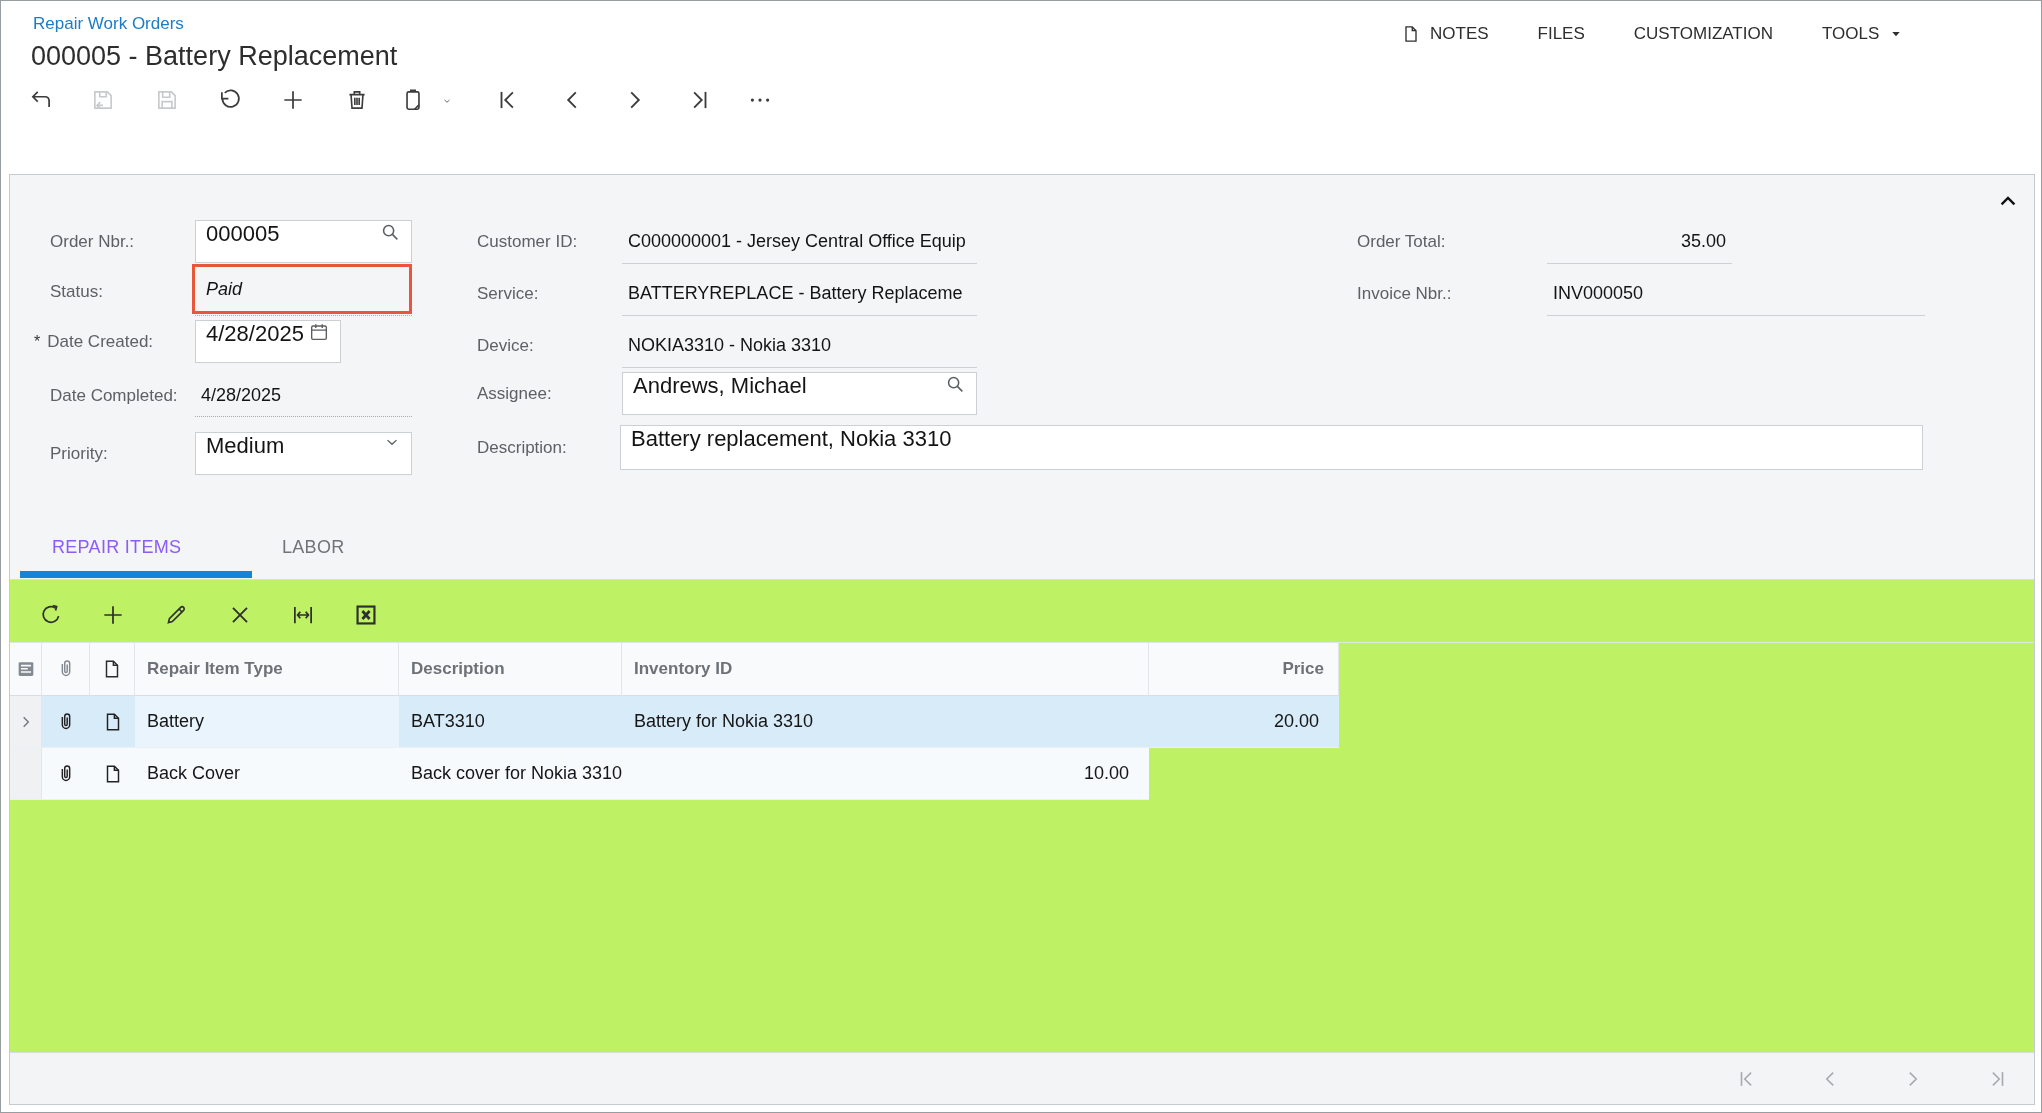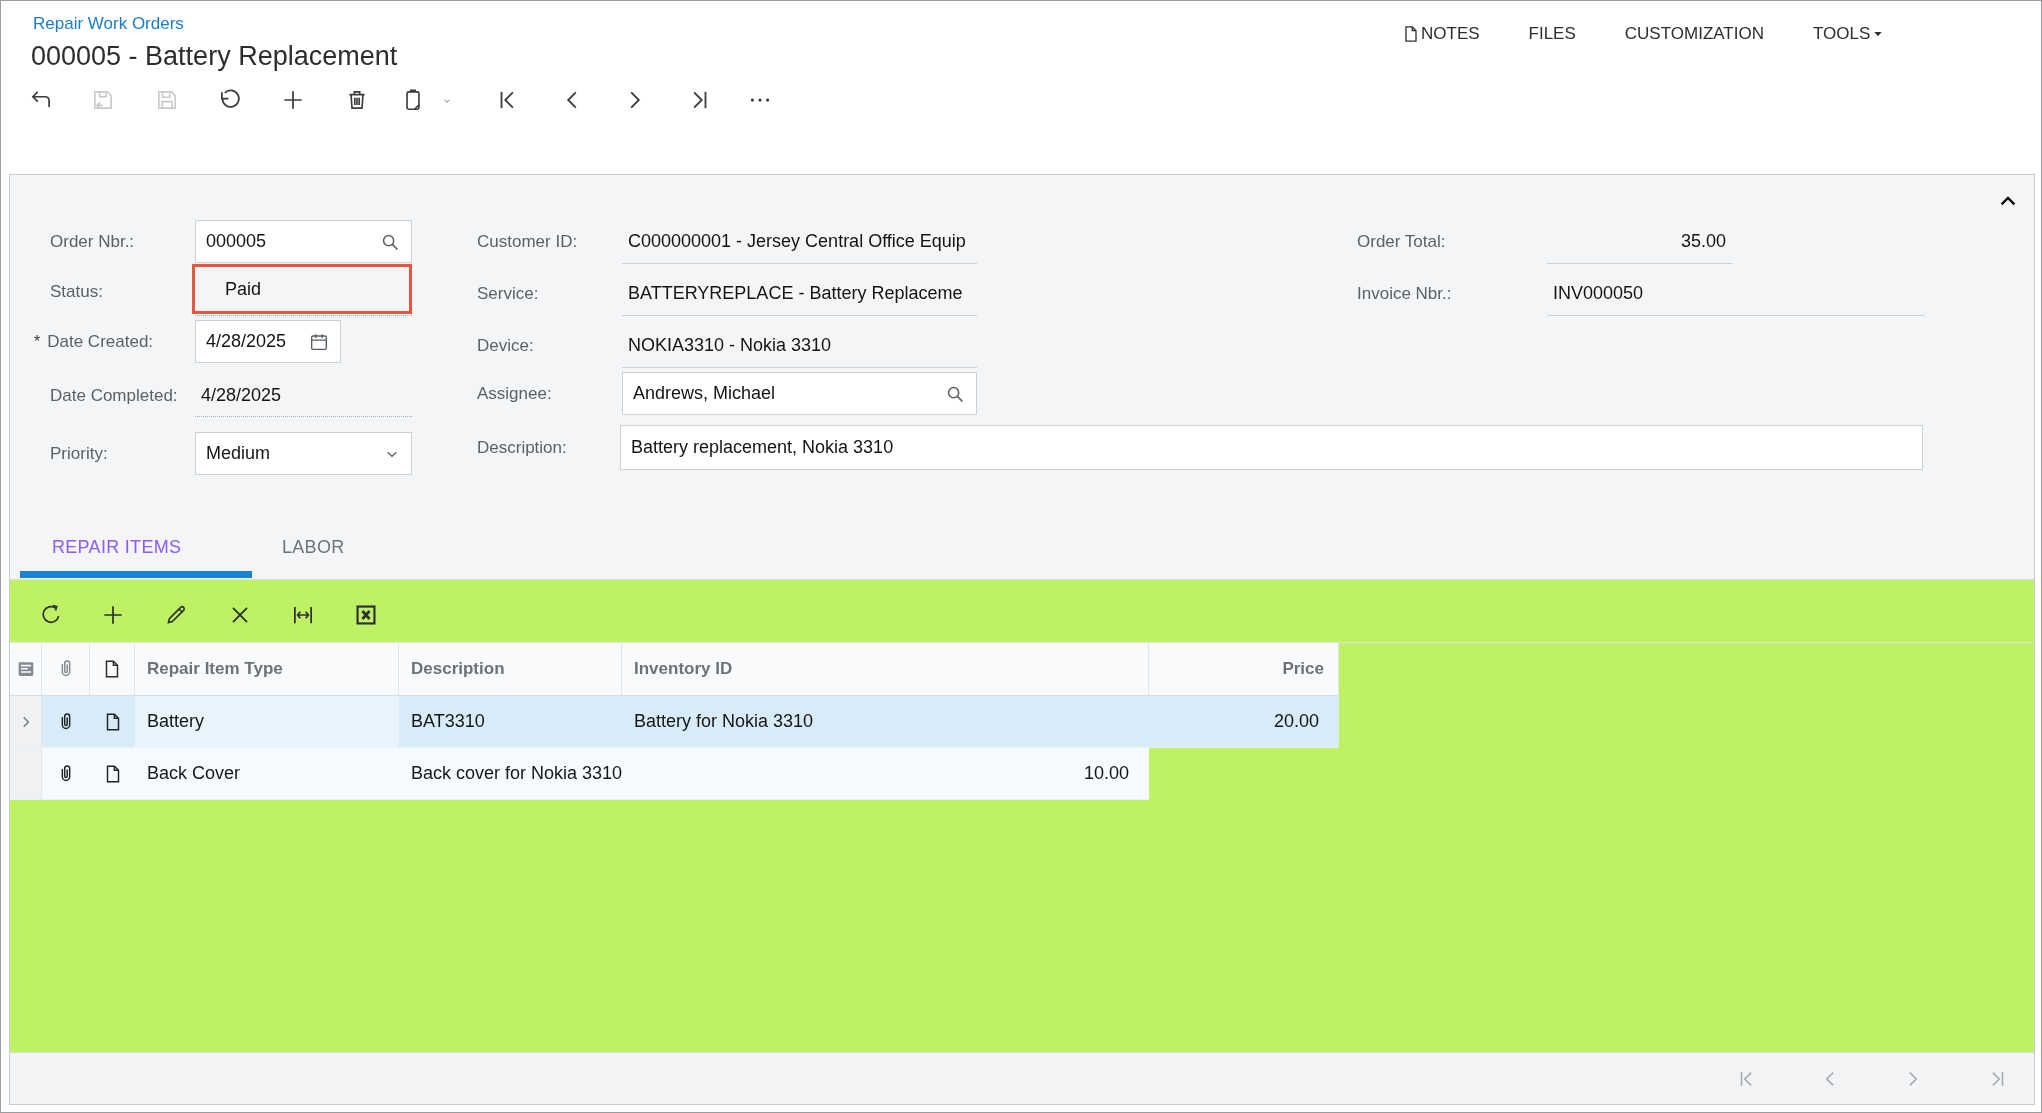--- a/index.html
+++ b/index.html
@@ -5,42 +5,42 @@
   * { margin:0; padding:0; box-sizing:border-box; }
   html,body { background:#fff; }
   body { font-family:"Liberation Sans", sans-serif; }
   .screen { position:relative; width:2042px; height:1113px; background:#fff;
             border:1px solid #989da2; overflow:hidden; }
 
   
   .breadcrumb { position:absolute; left:32px; top:13px; font-size:17px; color:#1a7dc6; cursor:pointer; text-decoration:none; }
   .page-title { position:absolute; left:30px; top:40px; font-size:27px; color:#2d2d2d; }
   .header-links { position:absolute; left:1400px; top:16px; height:34px; display:flex; align-items:center; gap:49px; }
-  .hlink { display:flex; align-items:center; font-size:17px; color:#2e2e2e; cursor:pointer; white-space:nowrap; }
+  .hlink { display:flex; align-items:center; gap:9px; font-size:17px; color:#2e2e2e; cursor:pointer; white-space:nowrap; }
   .main-toolbar { position:absolute; left:0; top:84px; height:36px; width:100%; }
   .mt-ic { position:absolute; top:2px; width:26px; height:26px; color:#3c3c3c; cursor:pointer; }
   .mt-ic.dis { color:#c7cacd; cursor:default; }
   .mt-caret { position:absolute; top:11px; width:12px; height:10px; color:#3c3c3c; cursor:pointer; }
 
   
   .panel { position:absolute; left:8px; top:173px; width:2026px; height:931px;
            border:1px solid #c6cbd0; background:#fff; }
   .form-area { position:absolute; left:0; top:0; width:100%; height:405px;
                background:#f4f5f7; border-bottom:1px solid #dadde0; }
   .flabel { position:absolute; font-size:17px; color:#5c6166; display:flex; align-items:center; white-space:nowrap; }
   .req { color:#333; margin-right:7px; font-size:16px; }
-  .ibox { position:absolute; background:#fff; border:1px solid #cbd0d5; display:flex; align-items:center;
-          font-size:18px; color:#141414; padding:0 10px; cursor:text; }
+  .ibox { position:absolute; background:#fff; border:1px solid #cbd0d5; display:flex; align-items:flex-start;
+          font-size:22px; color:#141414; padding:0 10px; cursor:text; }
   .ibox .grow { flex:1 1 auto; overflow:hidden; white-space:nowrap; }
   .ufield { position:absolute; display:flex; align-items:center; font-size:18px; color:#141414;
             border-bottom:1px solid #cdd1d5; padding:0 6px; overflow:hidden; white-space:nowrap; }
   .ufield.dotted { border-bottom:1px dotted #a9adb1; }
   .ufield.num { justify-content:flex-end; }
   .redbox { position:absolute; border:3px solid #e8573c; display:flex; align-items:center;
-            font-size:18px; color:#141414; padding:0 30px; }
+            font-size:18px; color:#141414; padding:0 11px;font-style:italic; }
   .statusdots { position:absolute; border-bottom:1px dotted #a9adb1; }
   .fic { width:22px; height:22px; color:#595e63; flex:0 0 auto; cursor:pointer; }
   .collapse-btn { position:absolute; left:1987px; top:16px; width:22px; height:22px; color:#111; cursor:pointer; }
 
   
   .tab { position:absolute; top:347px; height:50px; display:flex; align-items:center;
          font-size:18px; letter-spacing:.3px; cursor:pointer; }
   .tab.active { color:#8b5cf6; }
   .tab.idle { color:#6f7479; }
   .tab-bar { position:absolute; left:10px; top:396px; width:232px; height:7px; background:#1583d6; }

